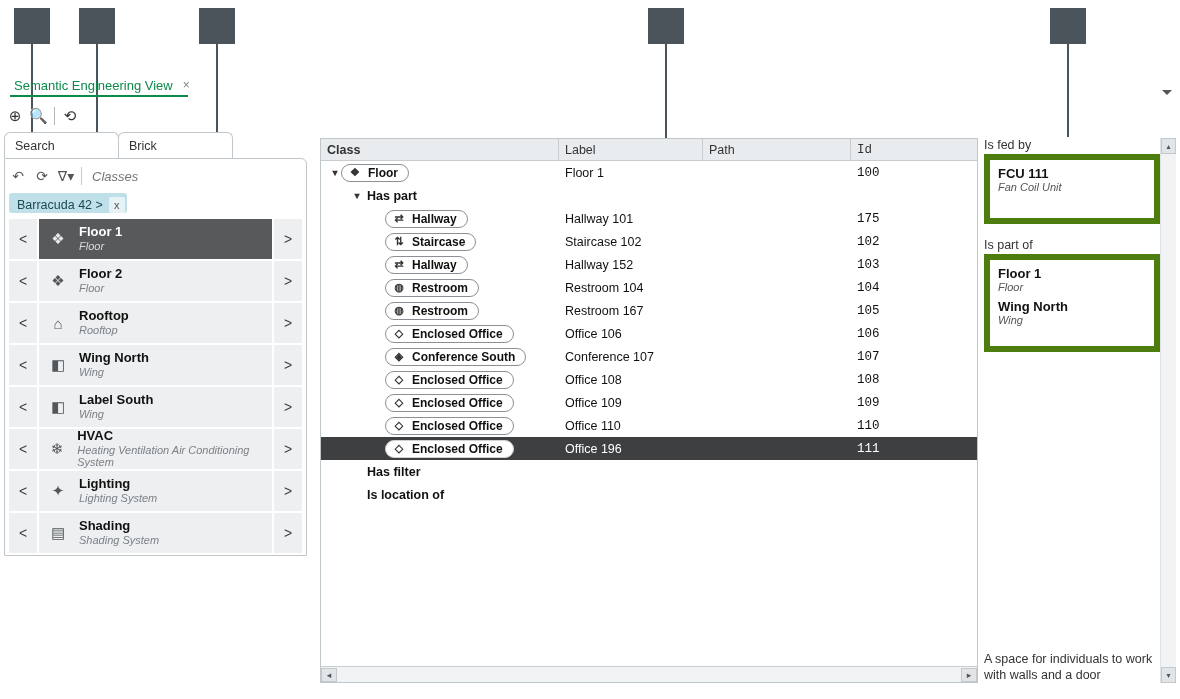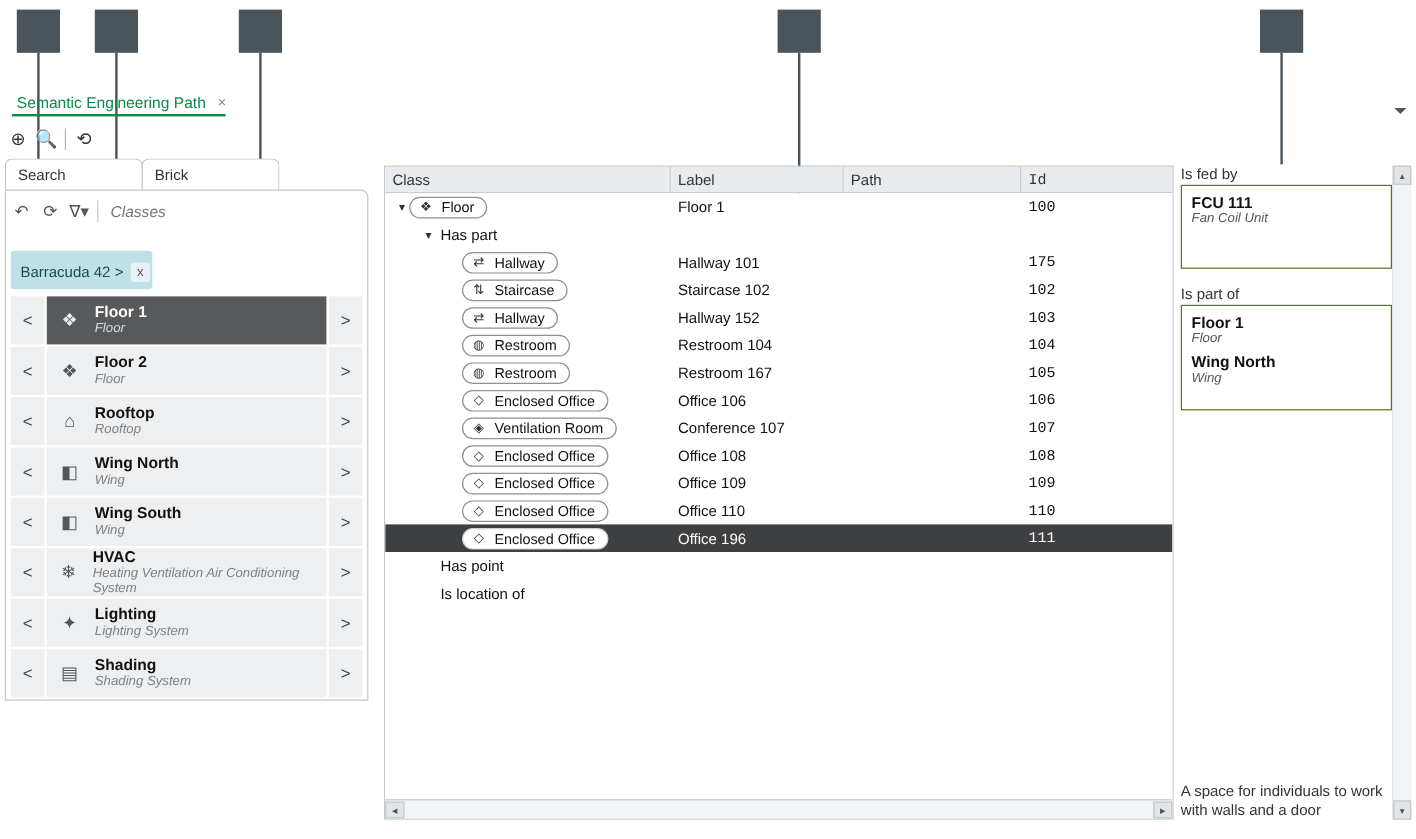--- a/index.html
+++ b/index.html
@@ -21,21 +21,21 @@
   .left-panel{position:absolute;left:4px;top:132px;width:303px;display:flex;flex-direction:column;}
   .lp-tabs{display:flex;height:26px;text-align:center;}
   .lp-tab{flex:0 0 auto;width:115px;border:1px solid #bfc7cb;border-bottom:none;border-radius:6px 6px 0 0;background:#fff;display:flex;align-items:center;padding-left:10px;font-size:12.5px;color:#333;cursor:pointer;}
   .lp-tab.inactive{background:#fff;}
   .lp-tab + .lp-tab{margin-left:-1px;}
   .lp-body{border:1px solid #bfc7cb;border-radius:0 6px 0 0;padding:4px 4px 0 4px;}
   .row1{display:flex;align-items:center;height:26px;gap:6px;}
   .row1 .icn{width:18px;height:18px;display:flex;align-items:center;justify-content:center;color:#555;font-size:14px;}
   .row1 input{flex:1;border:none;font-style:italic;color:#7f8b92;font-size:13px;padding:2px 4px;outline:none;}
   .chip-row{margin-top:4px;}
-  .chip{display:inline-flex;align-items:center;background:#bfe0e8;border-radius:3px;height:32px;padding:3px 2px 0 8px;font-size:12.5px;color:#194a55;margin-top:16px;}
+  .chip{display:inline-flex;align-items:center;background:#bfe0e8;border-radius:3px;height:20px;padding:3px 2px 0 8px;font-size:12.5px;color:#194a55;}
   .chip .chip-x{background:#e6f2f5;color:#555;margin-left:6px;width:16px;height:16px;border-radius:2px;display:flex;align-items:center;justify-content:center;font-size:11px;cursor:pointer;}
   .qf-row{display:flex;align-items:center;margin-top:6px;height:26px;}
   .qf-row input{flex:1;border:none;font-style:italic;color:#7f8b92;font-size:13px;padding:2px 4px;outline:none;}
   .qf-btns{display:flex;border:1px solid #5fa7b8;border-radius:3px;overflow:hidden;}
   .qf-btns .q{width:22px;height:22px;background:#bfe0e8;display:flex;align-items:center;justify-content:center;font-size:13px;color:#2d5560;border-left:1px solid #5fa7b8;cursor:pointer;}
   .qf-btns .q:first-child{border-left:none;}
   
   .nav{margin-top:6px;}
   .nav-row{display:flex;height:40px;margin-bottom:2px;}
   .nav-btn{width:28px;background:#edeff1;display:flex;align-items:center;justify-content:center;color:#3a3f42;font-size:14px;cursor:pointer;border:none;}
@@ -45,21 +45,21 @@
   .nav-icon{width:22px;height:22px;display:flex;align-items:center;justify-content:center;font-size:15px;color:#51575b;}
   .nav-row.sel .nav-icon{color:#e8e9ea;}
   .nav-text{display:flex;flex-direction:column;line-height:1.15;}
   .nav-title{font-weight:600;font-size:13px;}
   .nav-sub{font-style:italic;font-size:11px;color:#7b8287;}
   
   .center{position:absolute;left:320px;top:138px;width:658px;height:545px;border:1px solid #bfc7cb;display:flex;flex-direction:column;}
   .thead{display:flex;height:22px;background:#e9ecee;border-bottom:1px solid #c7ccd0;font-size:12.5px;color:#333;}
   .thead .col{border-right:1px solid #c7ccd0;display:flex;align-items:center;padding-left:6px;}
   .thead .col:last-child{border-right:none;}
-  .c-class{width:238px;}
+  .c-class{width:238px;font-weight:bold;}
   .c-label{width:144px;}
   .c-path{width:148px;}
   .c-id{flex:1;font-family:Liberation Mono, monospace;}
   .tbody{flex:1;overflow:hidden;font-size:12.5px;background:#fff;}
   .tbody-inner{padding-bottom:4px;}
   .tr{display:flex;align-items:center;height:23px;}
   .tr.sel{background:#3e3f41;color:#fff;}
   .tr .c-class{display:flex;align-items:center;}
   .tr .c-label,.tr .c-path,.tr .c-id{display:flex;align-items:center;padding-left:6px;}
   .expander{width:12px;text-align:center;font-size:10px;color:#333;cursor:pointer;}
@@ -71,21 +71,21 @@
   .plain-class{padding-left:4px;}
   .hscroll{height:16px;border-top:1px solid #c7ccd0;background:#f1f3f4;display:flex;align-items:center;}
   .hscroll .arr{width:16px;height:14px;background:#e2e5e7;border:1px solid #c3c8cc;display:flex;align-items:center;justify-content:center;font-size:9px;color:#555;cursor:pointer;}
   .hscroll .track{flex:1;}
   
   .right{position:absolute;left:984px;top:138px;width:176px;height:545px;display:flex;flex-direction:column;}
   .rscroll{width:16px;height:545px;position:absolute;left:1160px;top:138px;background:#f1f3f4;border-left:1px solid #e1e4e6;}
   .rscroll .up,.rscroll .dn{height:16px;background:#e2e5e7;border:1px solid #c3c8cc;display:flex;align-items:center;justify-content:center;font-size:8px;color:#555;cursor:pointer;}
   .rscroll .dn{position:absolute;bottom:0;width:100%;}
   .r-section-title{font-size:12.5px;color:#333;margin-bottom:2px;}
-  .r-box{border:1px solid #4d7c0f;padding:6px 8px 20px 8px;margin-bottom:14px;}
+  .r-box{border:6px solid #4d7c0f;padding:6px 8px 20px 8px;margin-bottom:14px;}
   .r-item{margin-bottom:6px;}
   .r-item:last-child{margin-bottom:0;}
   .r-item .n{font-weight:600;font-size:13px;}
   .r-item .s{font-style:italic;font-size:11px;color:#555;}
   .r-desc{font-size:12.5px;color:#333;line-height:1.3;margin-top:auto;}
 </style>
 </head>
 <body>
 
 <div class="callout" style="left:14px;top:8px"></div>
@@ -93,21 +93,21 @@
 <div class="callout" style="left:79px;top:8px"></div>
 <div class="callout-line" style="left:96px;top:44px;height:102px"></div>
 <div class="callout" style="left:199px;top:8px"></div>
 <div class="callout-line" style="left:216px;top:44px;height:102px"></div>
 <div class="callout" style="left:648px;top:8px"></div>
 <div class="callout-line" style="left:665px;top:44px;height:160px"></div>
 <div class="callout" style="left:1050px;top:8px"></div>
 <div class="callout-line" style="left:1067px;top:44px;height:93px"></div>
 
 <div class="tabstrip">
-  <span class="tab">Semantic Engineering Path</span>
+  <span class="tab">Semantic Engineering View</span>
   <span class="close">×</span>
 </div>
 <div class="tab-underline"></div>
 <div class="dropdown-caret"></div>
 
 <div class="toolbar">
   <div class="tbtn">⊕</div>
   <div class="tbtn">🔍</div>
   <div class="sep"></div>
   <div class="tbtn">⟲</div>
@@ -175,21 +175,21 @@
               <span class="nav-sub">Wing</span>
             </span>
           </div>
           <button class="nav-btn">&gt;</button>
         </div>
         <div class="nav-row">
           <button class="nav-btn">&lt;</button>
           <div class="nav-mid">
             <span class="nav-icon">◧</span>
             <span class="nav-text">
-              <span class="nav-title">Wing South</span>
+              <span class="nav-title">Label South</span>
               <span class="nav-sub">Wing</span>
             </span>
           </div>
           <button class="nav-btn">&gt;</button>
         </div>
         <div class="nav-row">
           <button class="nav-btn">&lt;</button>
           <div class="nav-mid">
             <span class="nav-icon">❄</span>
             <span class="nav-text">
@@ -334,21 +334,21 @@
           <div class="c-label" style="width:144px">Office 106</div>
           <div class="c-path" style="width:148px"></div>
           <div class="c-id">106</div>
         </div>
         <div class="tr">
           <div class="c-class" style="width:238px">
             <span class="pad" style="width:52px"></span>
             <span class="expander"></span>
             <span class="class-pill">
               <span class="pi">◈</span>
-              <span>Ventilation Room</span>
+              <span>Conference South</span>
             </span>
           </div>
           <div class="c-label" style="width:144px">Conference 107</div>
           <div class="c-path" style="width:148px"></div>
           <div class="c-id">107</div>
         </div>
         <div class="tr">
           <div class="c-class" style="width:238px">
             <span class="pad" style="width:52px"></span>
             <span class="expander"></span>
@@ -397,21 +397,21 @@
             </span>
           </div>
           <div class="c-label" style="width:144px">Office 196</div>
           <div class="c-path" style="width:148px"></div>
           <div class="c-id">111</div>
         </div>
         <div class="tr">
           <div class="c-class" style="width:238px">
             <span class="pad" style="width:30px"></span>
             <span class="expander"></span>
-            <span class="plain-class">Has point</span>
+            <span class="plain-class">Has filter</span>
           </div>
           <div class="c-label" style="width:144px"></div>
           <div class="c-path" style="width:148px"></div>
           <div class="c-id"></div>
         </div>
         <div class="tr">
           <div class="c-class" style="width:238px">
             <span class="pad" style="width:30px"></span>
             <span class="expander"></span>
             <span class="plain-class">Is location of</span>

